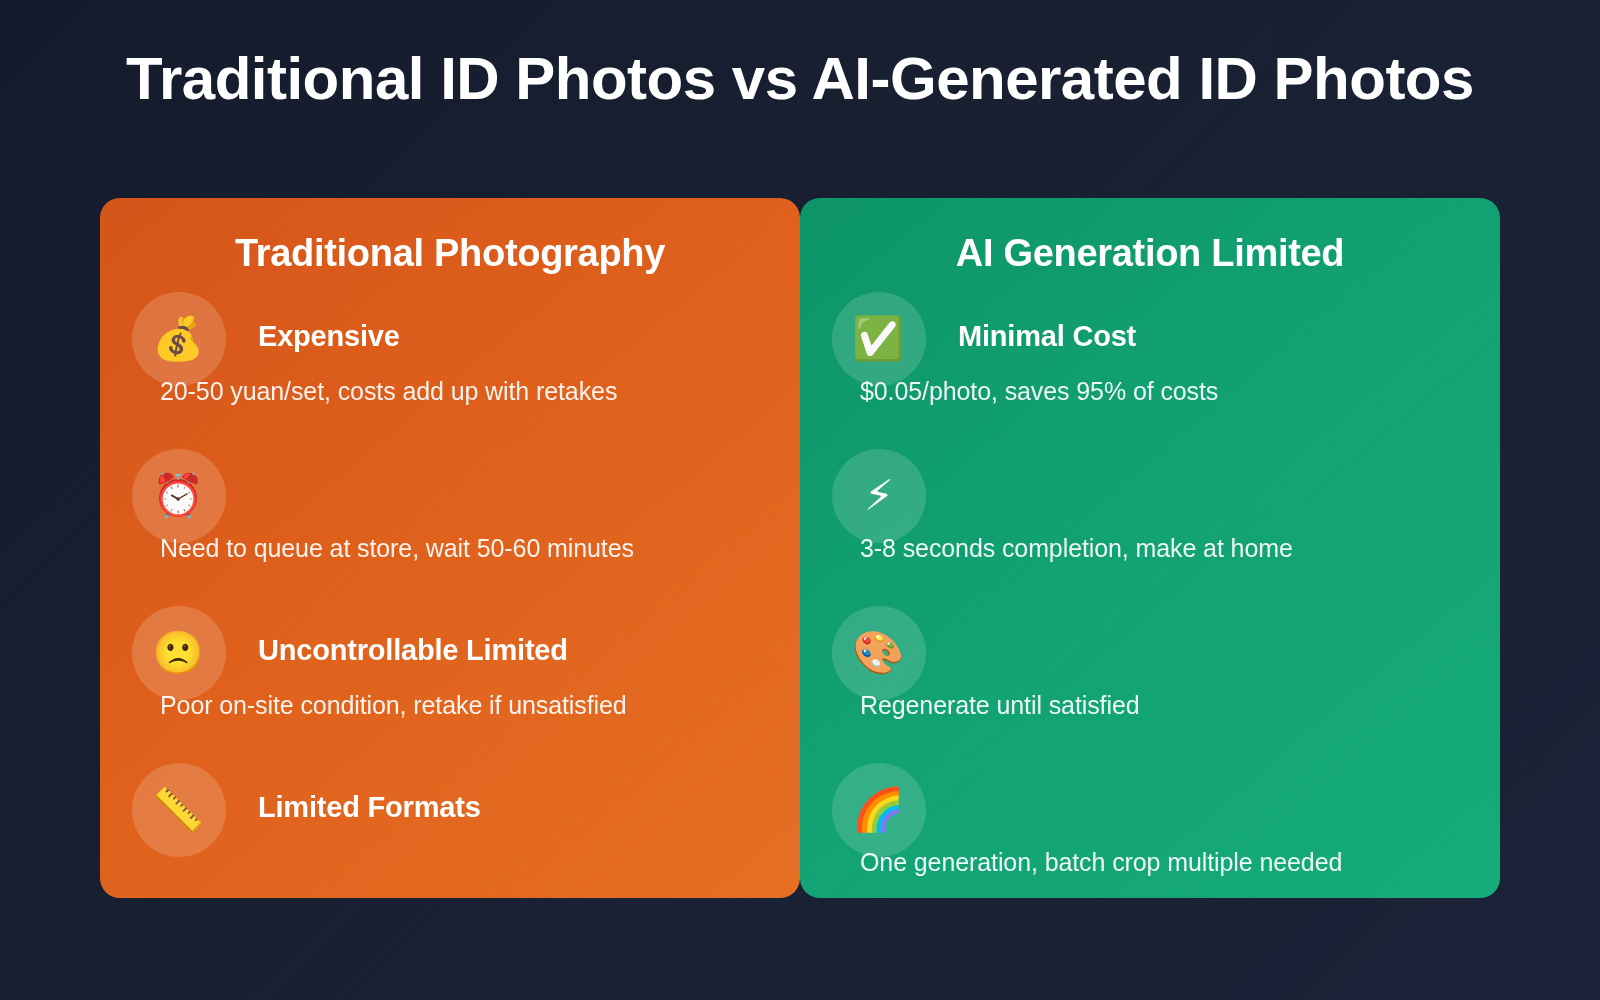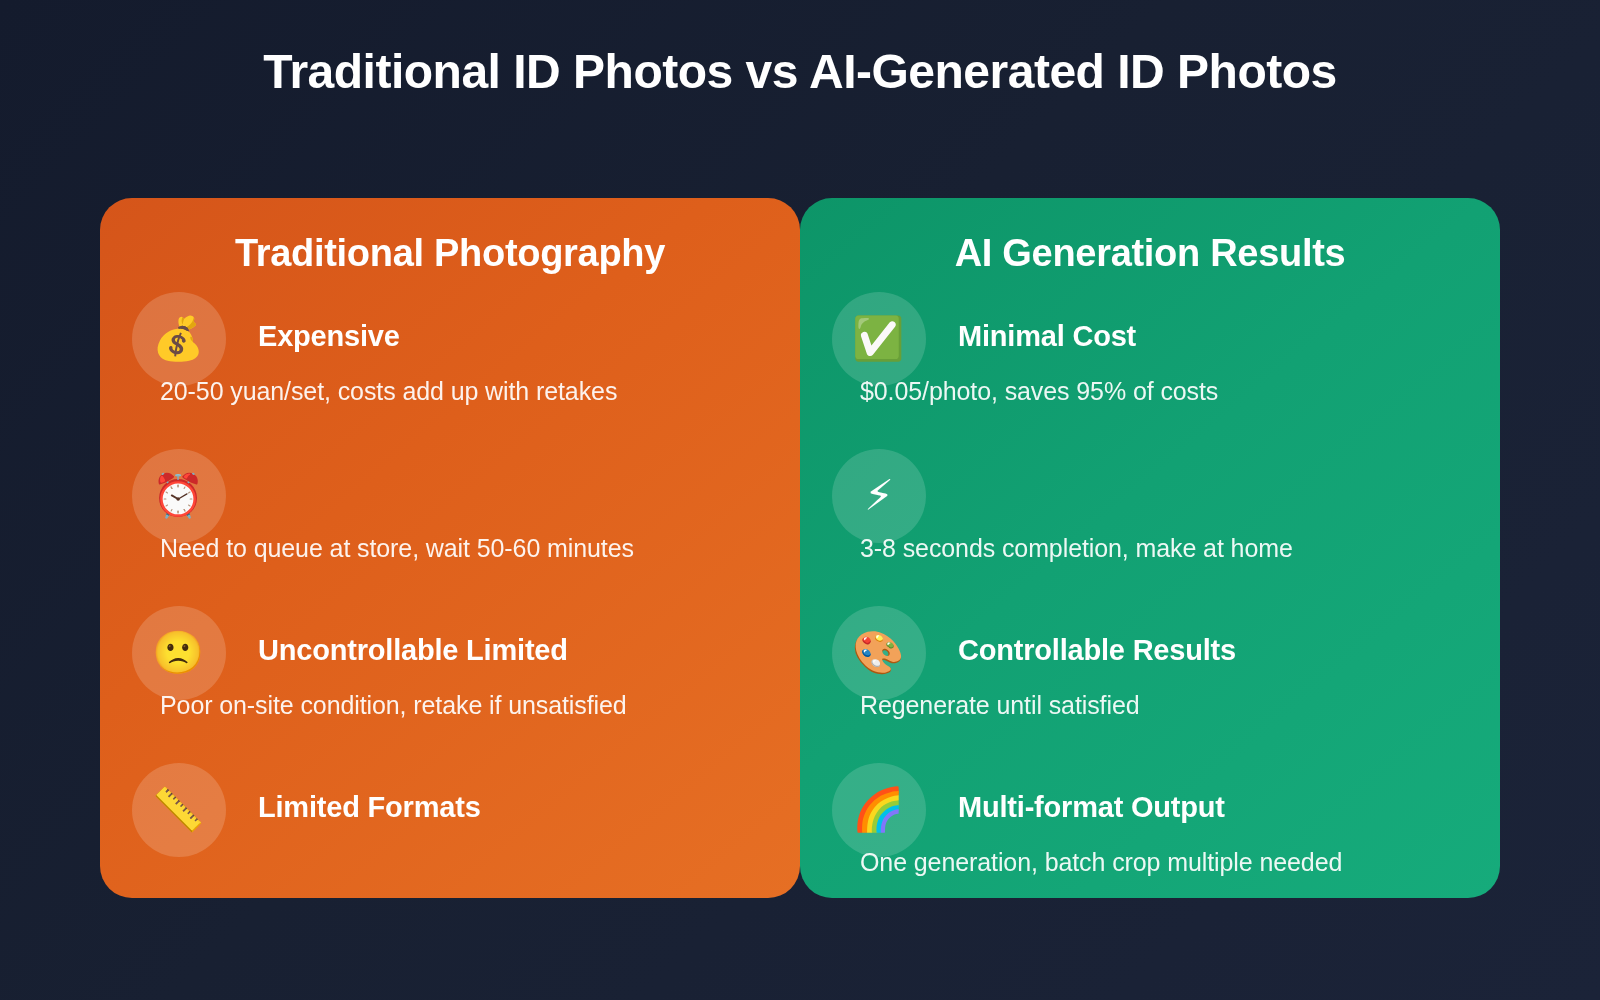--- a/index.html
+++ b/index.html
@@ -18,21 +18,21 @@
     position: relative;
   }
 
   
   .page-title {
     position: absolute;
     top: 46px;
     left: 0;
     width: 1600px;
     text-align: center;
-    font-size: 48px;
+    font-size: 60px;
     font-weight: bold;
     letter-spacing: -0.5px;
     color: #ffffff;
     line-height: 1.1;
     white-space: nowrap;
   }
 
   
   .cards {
     position: absolute;
@@ -40,21 +40,21 @@
     left: 100px;
     width: 1400px;
     height: 700px;
     display: flex;
     justify-content: space-between;
   }
 
   .card {
     width: 776px;
     height: 700px;
-    border-radius: 32px;
+    border-radius: 20px;
     position: relative;
     overflow: hidden;
     padding: 34px 36px 0 36px;
   }
 
   .card-traditional {
     background: linear-gradient(140deg, #d5551a 0%, #de5f1b 40%, #e66f24 100%);
   }
 
   .card-ai {
@@ -168,21 +168,21 @@
         <span class="feature-icon-wrap">
           <span class="feature-icon">📏</span>
         </span>
         <span class="feature-heading">Limited Formats</span>
       </li>
 
     </ul>
   </section>
 
   <section class="card card-ai">
-    <h2 class="card-title">AI Generation Results</h2>
+    <h2 class="card-title">AI Generation Limited</h2>
 
     <ul class="feature-list">
 
       <li class="feature">
         <span class="feature-icon-wrap">
           <span class="feature-icon">✅</span>
         </span>
         <span class="feature-heading">Minimal Cost</span>
         <span class="feature-desc">$0.05/photo, saves 95% of costs</span>
       </li>
@@ -191,28 +191,26 @@
         <span class="feature-icon-wrap">
           <span class="feature-icon">⚡</span>
         </span>
         <span class="feature-desc">3-8 seconds completion, make at home</span>
       </li>
 
       <li class="feature">
         <span class="feature-icon-wrap">
           <span class="feature-icon">🎨</span>
         </span>
-        <span class="feature-heading">Controllable Results</span>
         <span class="feature-desc">Regenerate until satisfied</span>
       </li>
 
       <li class="feature">
         <span class="feature-icon-wrap">
           <span class="feature-icon">🌈</span>
         </span>
-        <span class="feature-heading">Multi-format Output</span>
         <span class="feature-desc">One generation, batch crop multiple needed</span>
       </li>
 
     </ul>
   </section>
 
 </div>
 
 </body></html>

